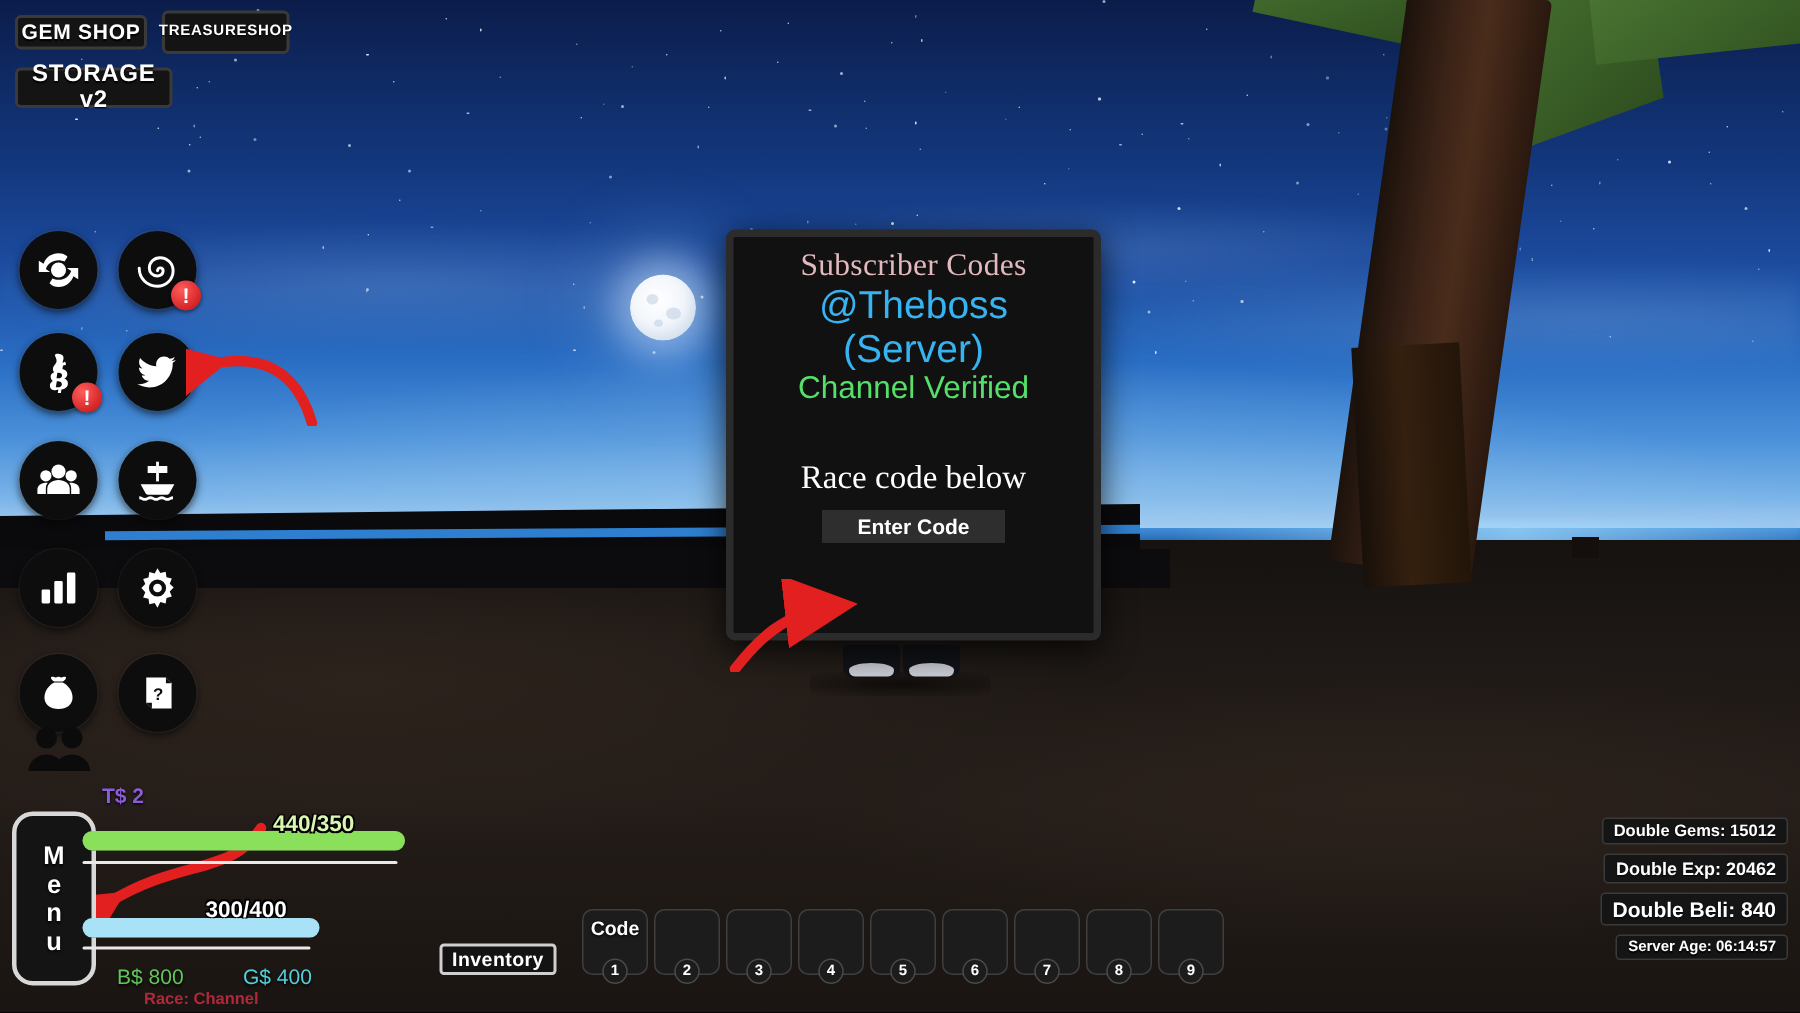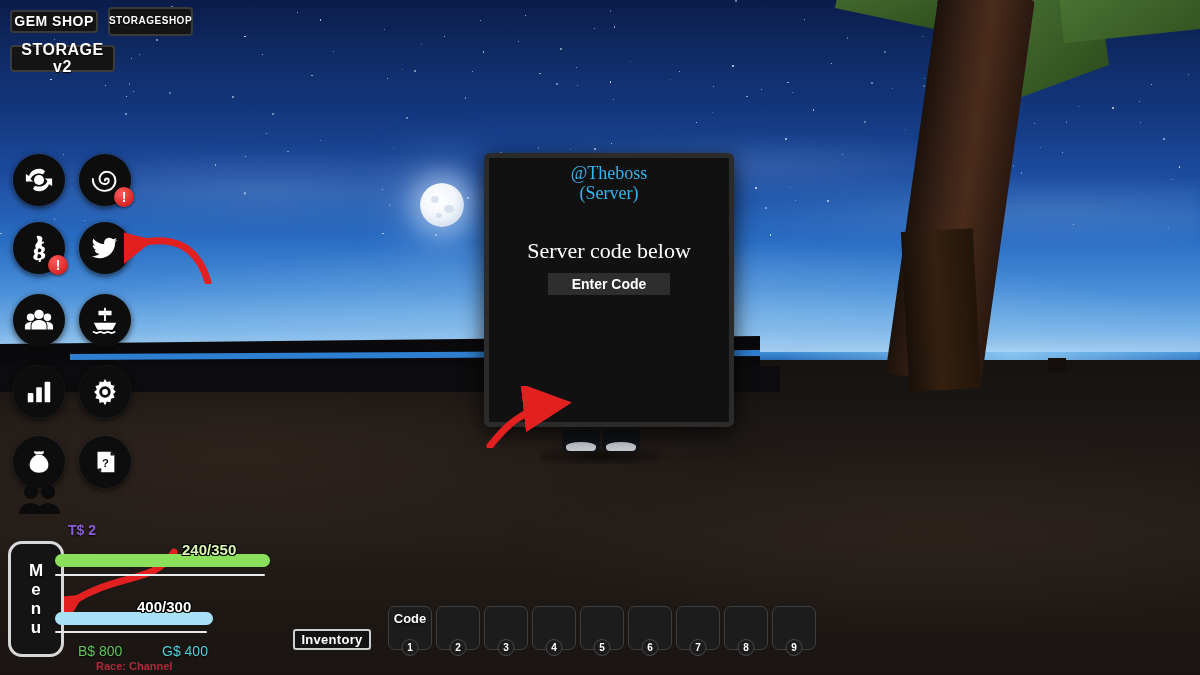--- a/index.html
+++ b/index.html
@@ -180,22 +180,22 @@
   }
   .panel-title {
     font-family:"Liberation Serif", serif;
     font-size:21px; color:#e3b9bd; letter-spacing:0.2px;
   }
   .panel-sub {
     font-family:"Liberation Serif", serif;
     font-size:26px; color:#ffffff; line-height:1.12; margin-top:1px;
   }
   .panel-handle {
-    font-family:Liberation Serif, serif;
-    font-size:18px; color:#36b3f0; line-height:1.1;
+    font-family:Liberation Sans, sans-serif;
+    font-size:26px; color:#36b3f0; line-height:1.1;
   }
   .panel-verified {
     font-family:"Liberation Sans", sans-serif;
     font-size:21px; color:#55e06a; line-height:1.15; margin-top:1px;
   }
   .panel-enter-below {
     font-family:"Liberation Serif", serif;
     font-size:22px; color:#ffffff; margin-top:34px;
   }
   #enter-code-input {
@@ -493,21 +493,21 @@
         <div class="shoe-sole"></div>
       </div>
     <div class="feet right">
         <div class="shoe-sole"></div>
       </div>
   </div>
 
   <div class="topbar">
     <div class="shop-btn" id="gem-shop">GEM SHOP</div>
     <div class="shop-btn" id="treasure-shop">
-      <span>STORAGE</span>
+      <span>TREASURE</span>
         <br>
       <span>SHOP</span>
     </div>
     <div class="shop-btn" id="storage-v2">STORAGE v2</div>
   </div>
 
   <div class="icon-rail">
 
     <div class="ic-btn" style="left:13px; top:154px;">
       <span>
@@ -604,23 +604,25 @@
           <path d="M8 5h14l4 4v18H12l-4-4V5z"></path>
           <path d="M22 5v4h4l-4-4z" fill="#0d0d0d"></path>
           <path d="M8 23h4v4l-4-4z" fill="#0d0d0d"></path>
           <text x="16.5" y="21" font-size="12" font-weight="bold" font-family="Liberation Sans, sans-serif" fill="#0d0d0d" text-anchor="middle">?</text>
         </svg>
       </span>
     </div>
   </div>
 
   <div id="codes-panel">
+    <div class="panel-title" style="color: rgb(227, 185, 189);">Subscriber Codes</div>
     <div class="panel-handle" style="color: rgb(54, 179, 240);">@Theboss</div>
     <div class="panel-handle" style="color: rgb(54, 179, 240);">(Server)</div>
-    <div class="panel-enter-below">Server code below</div>
+    <div class="panel-verified" style="color: rgb(85, 224, 106);">Channel Verified</div>
+    <div class="panel-enter-below">Race code below</div>
     <input id="enter-code-input" type="text" placeholder="Enter Code" style="">
   </div>
 
   <svg class="arrow-svg" style="left:124px; top:222px; width:90px; height:62px;" viewBox="0 0 90 62">
     <defs>
       <marker id="ah1" markerWidth="7" markerHeight="7" refX="2" refY="3.5" orient="auto">
         <path d="M7,0 L0,3.5 L7,7 Z" fill="#e32020"></path>
       </marker>
     </defs>
     <path d="M84,60 C74,26 52,13 16,21" stroke="#e32020" stroke-width="7" fill="none" stroke-linecap="round" marker-end="url(#ah1)"></path>
@@ -655,26 +657,26 @@
 
   <div id="tdollar" style="color: rgb(138, 92, 214);">T$ 2</div>
 
   <div id="menu-button">
     <div class="mlabel">M<br>e<br>n<br>u</div>
   </div>
 
   <div class="bar-track" id="hp-track"></div>
   <div class="bar-fill" id="hp-fill" style="width: 215px; background: rgb(138, 224, 90);"></div>
   <div class="bar-underline" id="hp-line"></div>
-  <div class="bar-text" id="hp-text">240/350</div>
+  <div class="bar-text" id="hp-text">440/350</div>
 
   <div class="bar-track" id="en-track"></div>
   <div class="bar-fill" id="en-fill" style="width: 158px; background: rgb(169, 226, 247);"></div>
   <div class="bar-underline" id="en-line"></div>
-  <div class="bar-text" id="en-text">400/300</div>
+  <div class="bar-text" id="en-text">300/400</div>
 
   <div id="beli" style="color: rgb(99, 196, 90);">B$ 800</div>
   <div id="gems" style="color: rgb(83, 205, 216);">G$ 400</div>
   <div id="race" style="color: rgb(176, 41, 58);">Race: Channel</div>
 
   <div id="inventory-btn">Inventory</div>
   <div id="hotbar">
       <div class="slot">
         <div class="slot-label">Code</div>
         <div class="slot-num">1</div>
@@ -706,14 +708,20 @@
       <div class="slot">
         <div class="slot-label"></div>
         <div class="slot-num">8</div>
       </div>
       <div class="slot">
         <div class="slot-label"></div>
         <div class="slot-num">9</div>
       </div>
     </div>
 
+  <div id="server-stats">
+      <div class="stat-pill stat-0">Double Gems: 15012</div>
+      <div class="stat-pill stat-1">Double Exp: 20462</div>
+      <div class="stat-pill stat-2">Double Beli: 840</div>
+      <div class="stat-pill stat-3">Server Age: 06:14:57</div>
+    </div>
 
 </div>
 
 </body></html>

